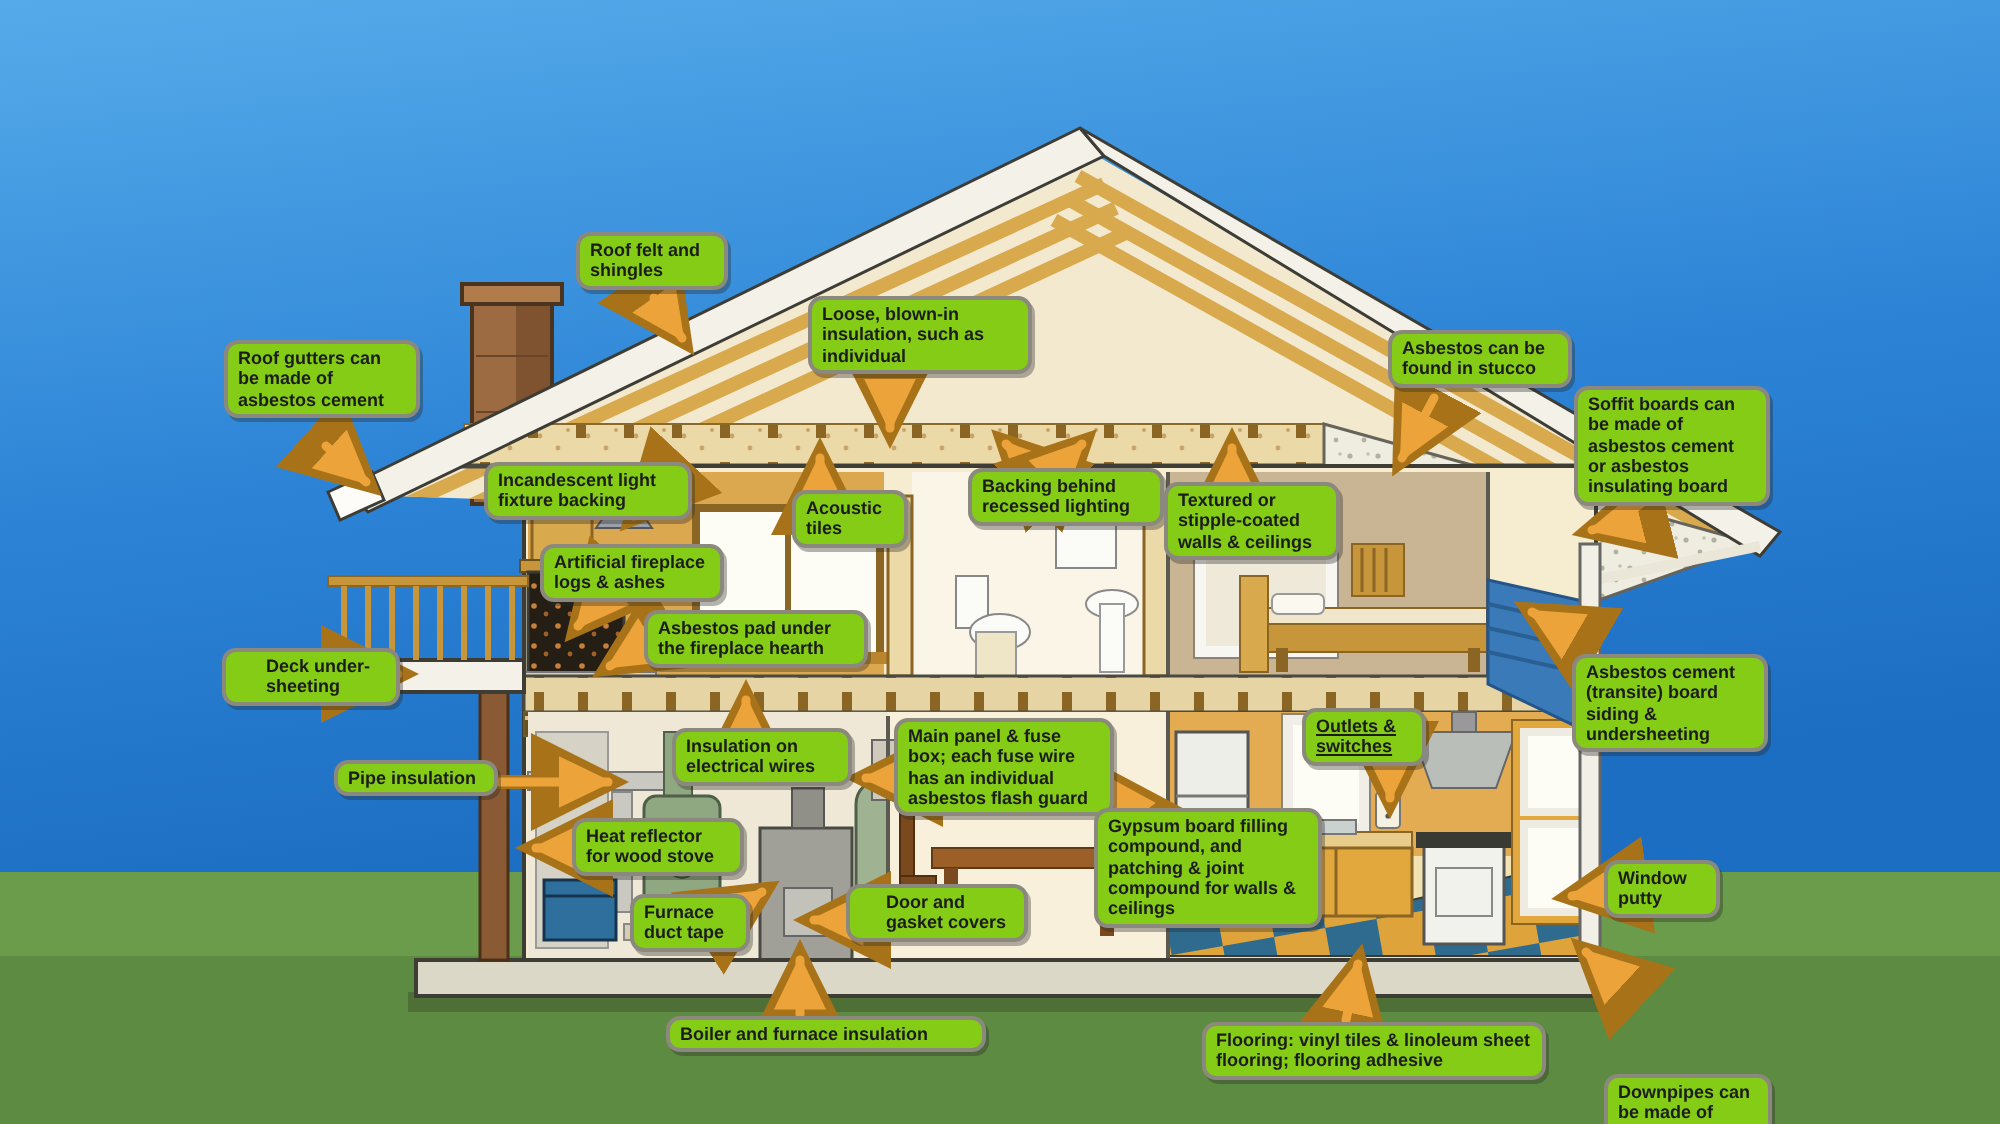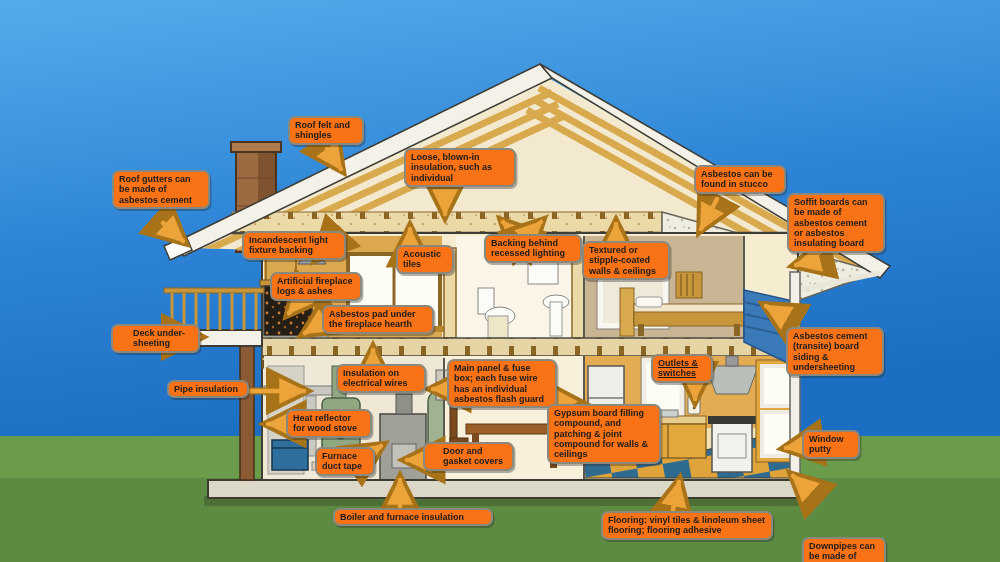--- a/index.html
+++ b/index.html
@@ -1,19 +1,19 @@
 <!DOCTYPE html>
 <html><head>
 <meta charset="utf-8">
 <style>
   html,body{margin:0;padding:0;background:#222;}
   .stage{position:relative;width:1000px;height:562px;overflow:hidden;
          font-family:"Liberation Sans",sans-serif;background:#3a87d2;}
   svg.scene{position:absolute;left:0;top:0;}
-  .callout{position:absolute;background:#f97316;border:2px solid #8b897d;border-radius:7px;
+  .callout{position:absolute;background:#84cc16;border:2px solid #8b897d;border-radius:7px;
            padding:2px 5px;font-size:9px;font-weight:bold;line-height:1.15;color:#1c1c1c;
            box-shadow:1.5px 2px 0 rgba(40,40,40,.35);z-index:3;}
 </style>
 </head>
 <body>
 
 <div class="stage">
 <svg class="scene" width="1000" height="562" viewBox="0 0 1000 562">
   <defs>
     <linearGradient id="sky" x1="0" y1="0" x2="0.25" y2="1">

